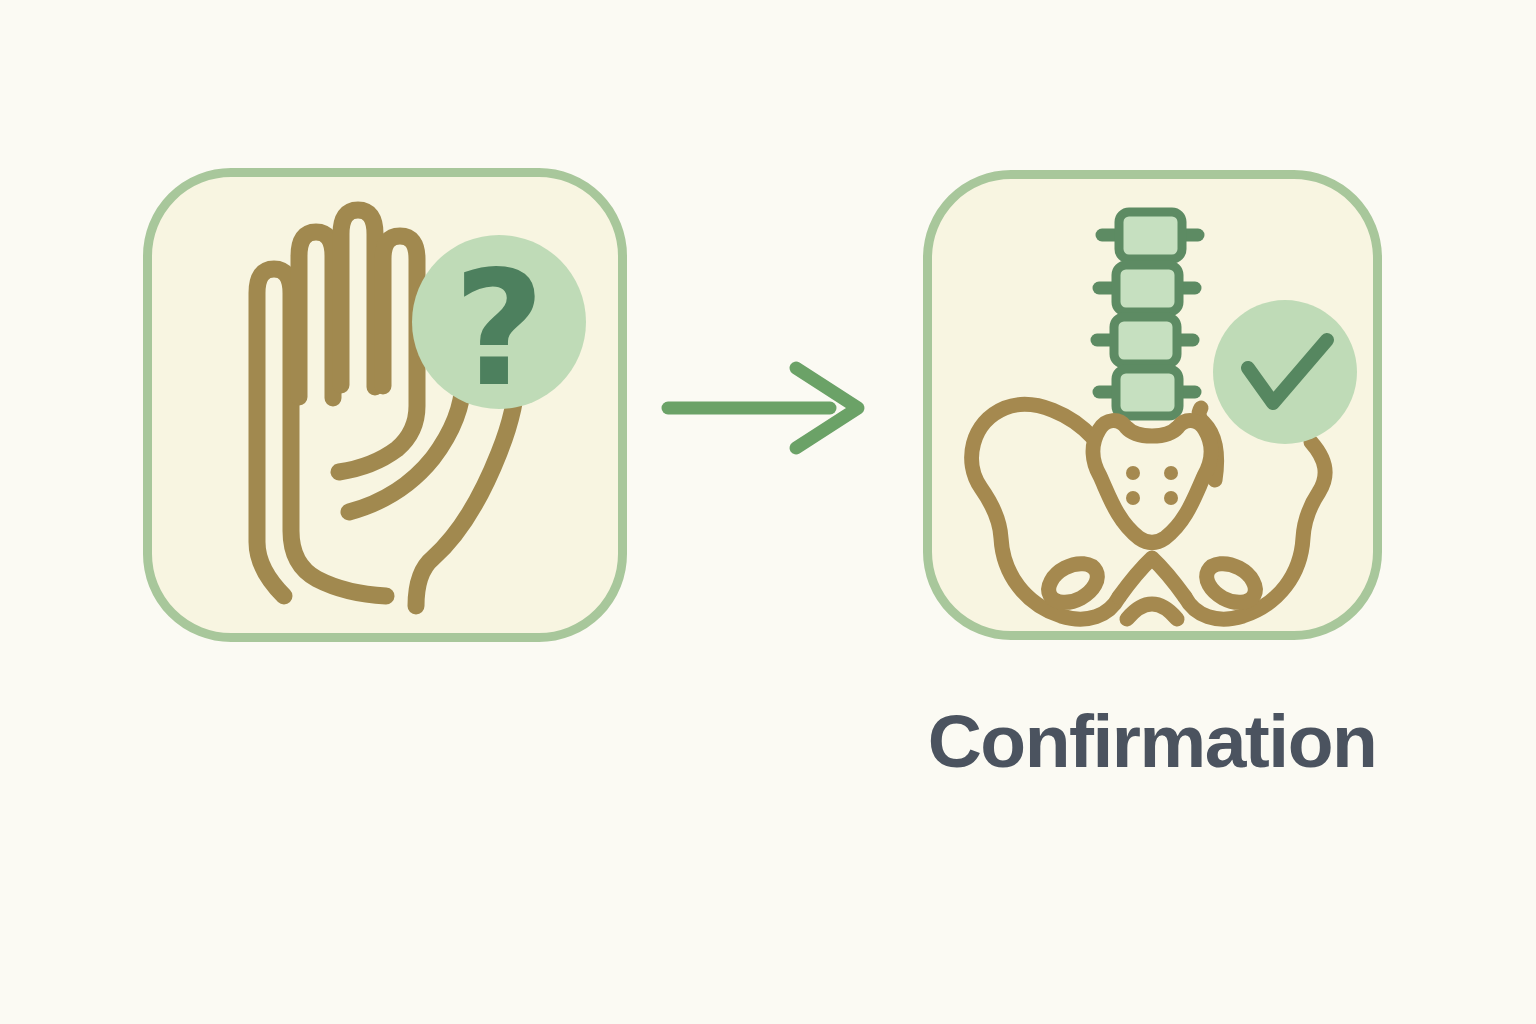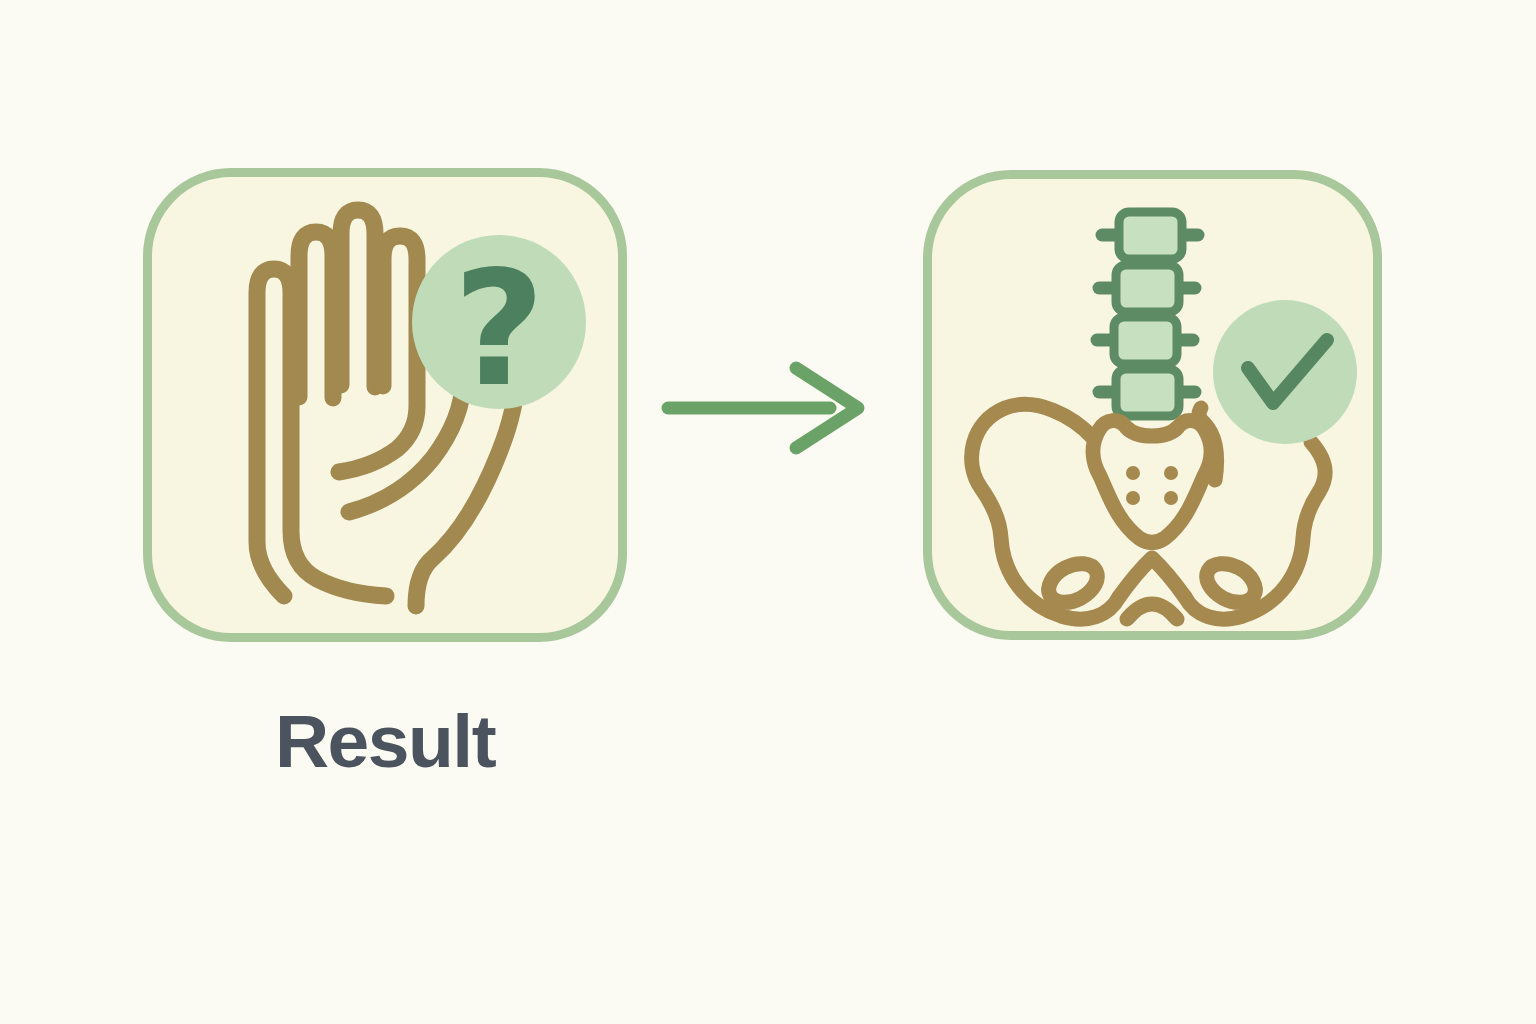--- a/index.html
+++ b/index.html
@@ -100,16 +100,16 @@
       <circle cx="248" cy="328" r="7"></circle>
     </g>
   </g>
   <g>
     <circle cx="362" cy="202" r="72" fill="#bfdbb7"></circle>
     <path d="M325,198 L350,233 L404,170" fill="none" stroke="#568760" stroke-width="14" stroke-linecap="round" stroke-linejoin="round"></path>
   </g>
 </svg>
 
 <div class="step-label" id="label-screening">
-  <div>Result</div>
 </div>
 <div class="step-label" id="label-diagnostic">
+  <div>Confirmation</div>
 </div>
 
 </body></html>

